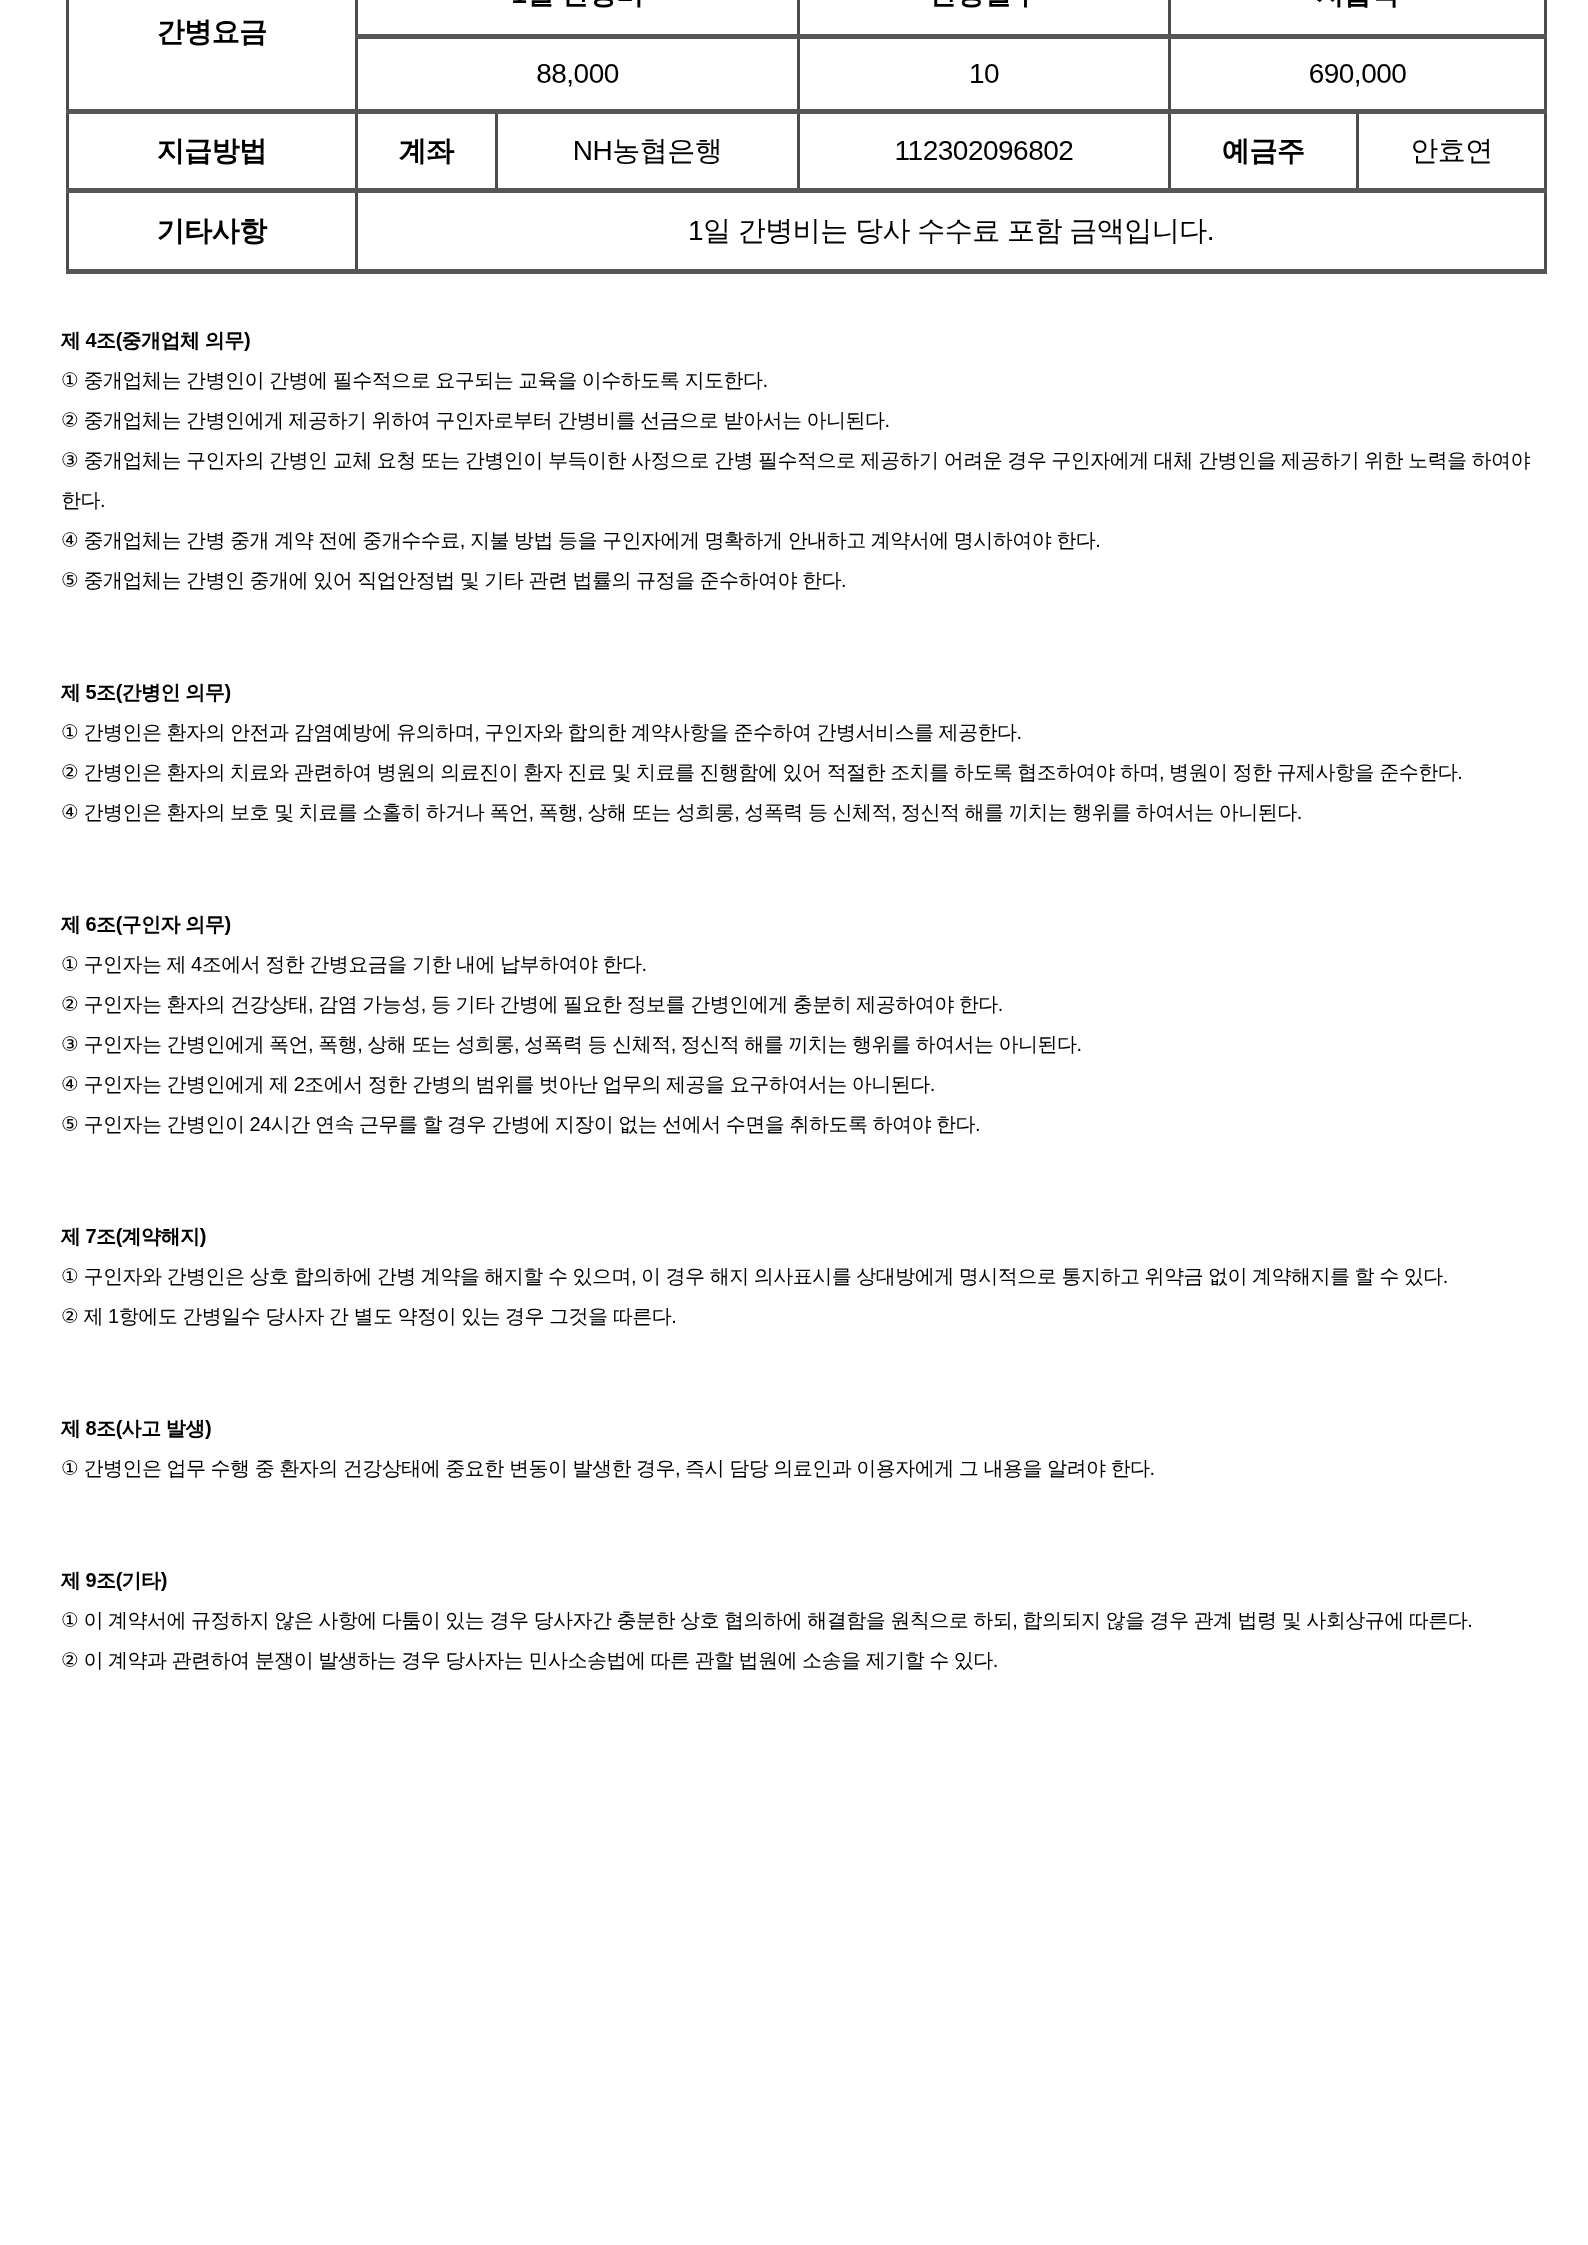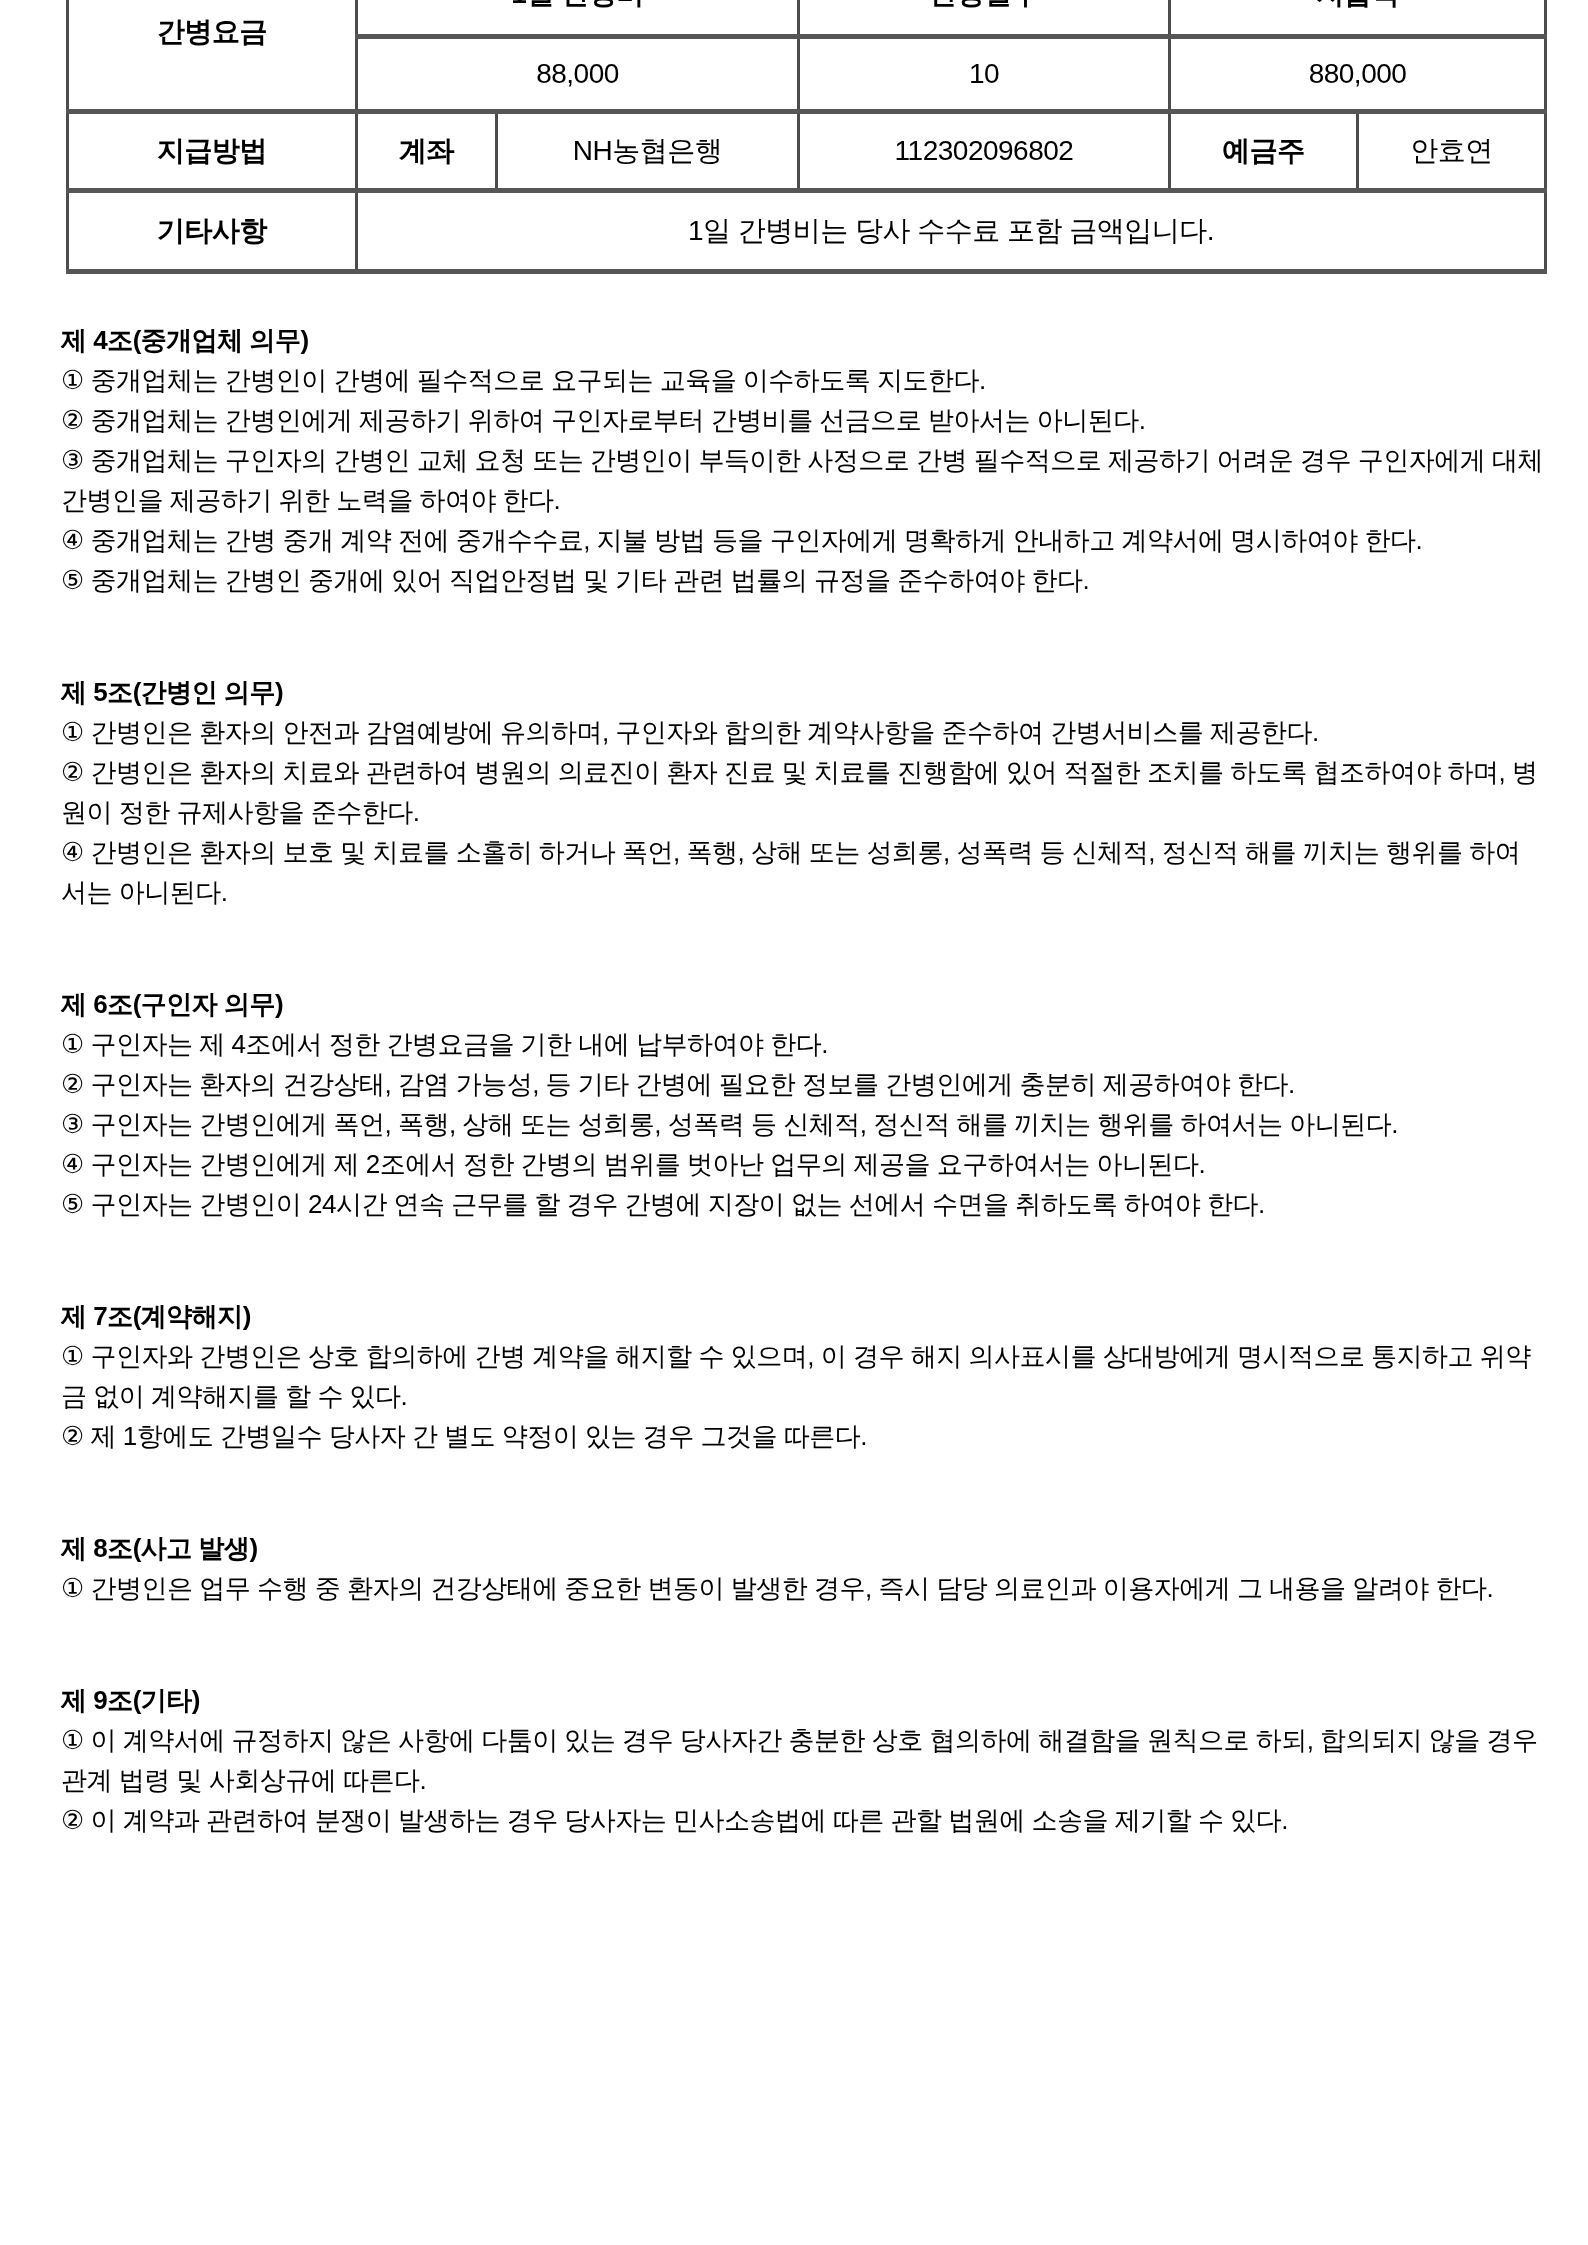--- a/index.html
+++ b/index.html
@@ -41,21 +41,21 @@
   table.fee-table tr.r4 td{height:76px;}
   .th{font-weight:bold;}
   td.etc-content{
     text-align:left;
     padding-left:22px;
     white-space:normal;
   }
   
   .doc{
     padding:0 44px 0 61px;
-    font-size:26px;
+    font-size:20px;
     line-height:40px;
     letter-spacing:-0.5px;
   }
   .section-title{
     font-weight:bold;
     margin-top:72px;
     line-height:40px;
   }
   .section-title.first{margin-top:46px;}
   .clause{
@@ -80,21 +80,21 @@
       <tbody>
           <tr class="r1">
         <td class="th" rowspan="2">간병요금</td>
         <td class="th" colspan="2">1일 간병비</td>
         <td class="th">간병일수</td>
         <td class="th" colspan="2">지급액</td>
       </tr>
       <tr class="r2">
         <td colspan="2">88,000</td>
         <td>10</td>
-        <td colspan="2">880,000</td>
+        <td colspan="2">690,000</td>
       </tr>
       <tr class="r3">
         <td class="th">지급방법</td>
         <td class="th">계좌</td>
         <td>NH농협은행</td>
         <td>112302096802</td>
         <td class="th">예금주</td>
         <td>안효연</td>
       </tr>
       <tr class="r4">

